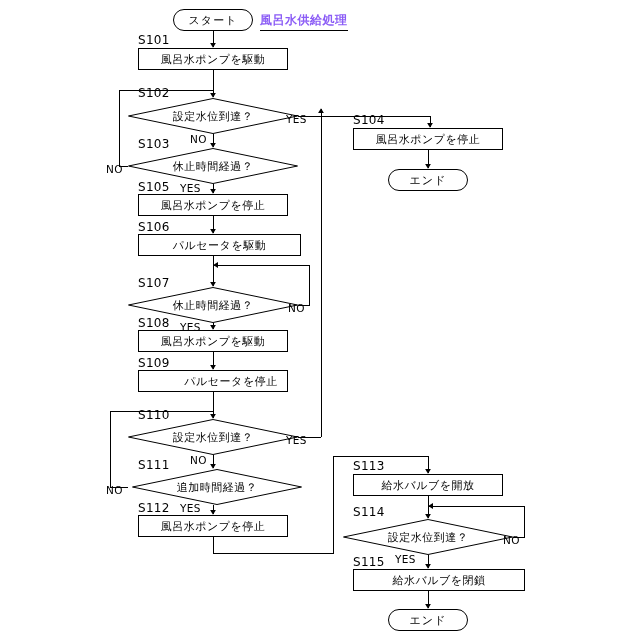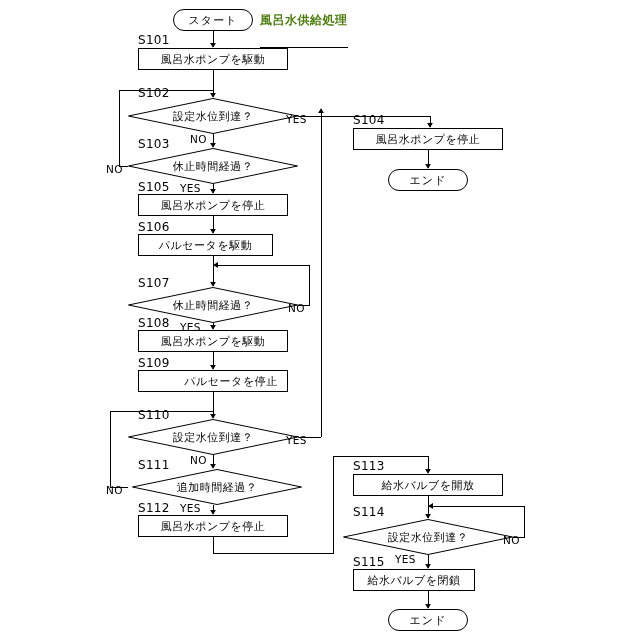--- a/index.html
+++ b/index.html
@@ -19,22 +19,22 @@
   .term .txt{font-size:11px;color:#000;letter-spacing:1px;line-height:1;white-space:nowrap;}
 
   .dec{position:absolute;}
   .dec .dectxt{position:absolute;left:0;top:0;width:100%;height:100%;
       display:flex;align-items:center;justify-content:center;
       font-size:11px;color:#000;letter-spacing:.5px;white-space:nowrap;}
 
   .step{position:absolute;font-size:12px;color:#000;letter-spacing:.3px;white-space:nowrap;}
   .edgelbl{position:absolute;font-size:10.5px;color:#000;letter-spacing:.3px;white-space:nowrap;}
 
-  .title{position:absolute;font-size:12px;font-weight:bold;color:#4d7c0f;
-      border-bottom:1.5px solid #000;padding-bottom:18px;letter-spacing:.5px;white-space:nowrap;}
+  .title{position:absolute;font-size:12px;font-weight:bold;color:#8b5cf6;
+      border-bottom:1.5px solid #000;padding-bottom:1px;letter-spacing:.5px;white-space:nowrap;}
 </style>
 </head>
 <body>
 
 <div id="canvas">
 
   <svg id="wires" viewBox="0 0 640 640" xmlns="http://www.w3.org/2000/svg">
     <defs>
       <marker id="ah" markerWidth="8" markerHeight="8" refX="4.2" refY="3" orient="auto" markerUnits="userSpaceOnUse">
         <path d="M0,0 L5,3 L0,6 z" fill="#000"></path>
@@ -113,21 +113,21 @@
       </div>
       <div class="node proc" style="left: 353px; top: 128px; width: 150px; height: 22px;">
         <span class="txt">風呂水ポンプを停止</span>
       </div>
       <div class="node term" style="left: 388px; top: 169px; width: 80px; height: 22px;">
         <span class="txt">エンド</span>
       </div>
       <div class="node proc" style="left: 138px; top: 194px; width: 150px; height: 22px;">
         <span class="txt">風呂水ポンプを停止</span>
       </div>
-      <div class="node proc" style="left: 138px; top: 234px; width: 135px; height: 22px;">
+      <div class="node proc" style="left: 138px; top: 234px; width: 163px; height: 22px;">
         <span class="txt">パルセータを駆動</span>
       </div>
       <div class="dec" style="left: 128px; top: 287px; width: 170px; height: 36px;">
         <svg width="170" height="36" viewBox="0 0 170 36" style="display: block;">
           <path d="M0.5,18 L85,0.5 L169.5,18 L85,35.5 Z" fill="#fff" stroke="#000" stroke-width="1"></path>
         </svg>
         <div class="dectxt">休止時間経過？</div>
       </div>
       <div class="node proc" style="left: 138px; top: 330px; width: 150px; height: 22px;">
         <span class="txt">風呂水ポンプを駆動</span>
@@ -152,21 +152,21 @@
       </div>
       <div class="node proc" style="left: 353px; top: 474px; width: 150px; height: 22px;">
         <span class="txt">給水バルブを開放</span>
       </div>
       <div class="dec" style="left: 343px; top: 519px; width: 170px; height: 36px;">
         <svg width="170" height="36" viewBox="0 0 170 36" style="display: block;">
           <path d="M0.5,18 L85,0.5 L169.5,18 L85,35.5 Z" fill="#fff" stroke="#000" stroke-width="1"></path>
         </svg>
         <div class="dectxt">設定水位到達？</div>
       </div>
-      <div class="node proc" style="left: 353px; top: 569px; width: 122px; height: 22px;">
+      <div class="node proc" style="left: 353px; top: 569px; width: 172px; height: 22px;">
         <span class="txt">給水バルブを閉鎖</span>
       </div>
       <div class="node term" style="left: 388px; top: 609px; width: 80px; height: 22px;">
         <span class="txt">エンド</span>
       </div>
     </div>
   <div id="steps-layer">
       <div class="step" style="left: 138px; top: 33px;">S101</div>
       <div class="step" style="left: 138px; top: 86px;">S102</div>
       <div class="step" style="left: 138px; top: 137px;">S103</div>

